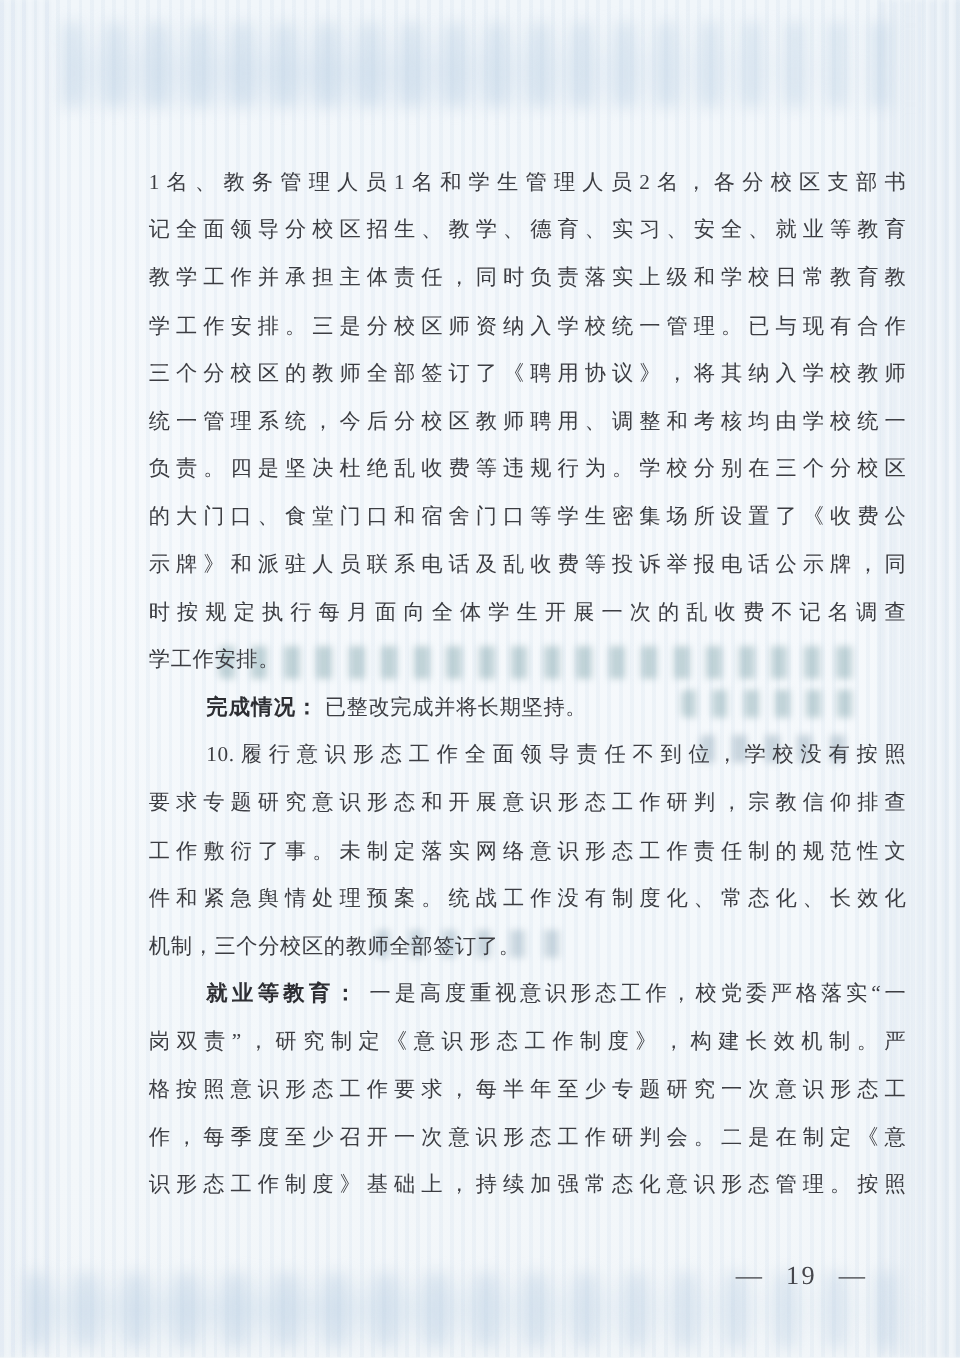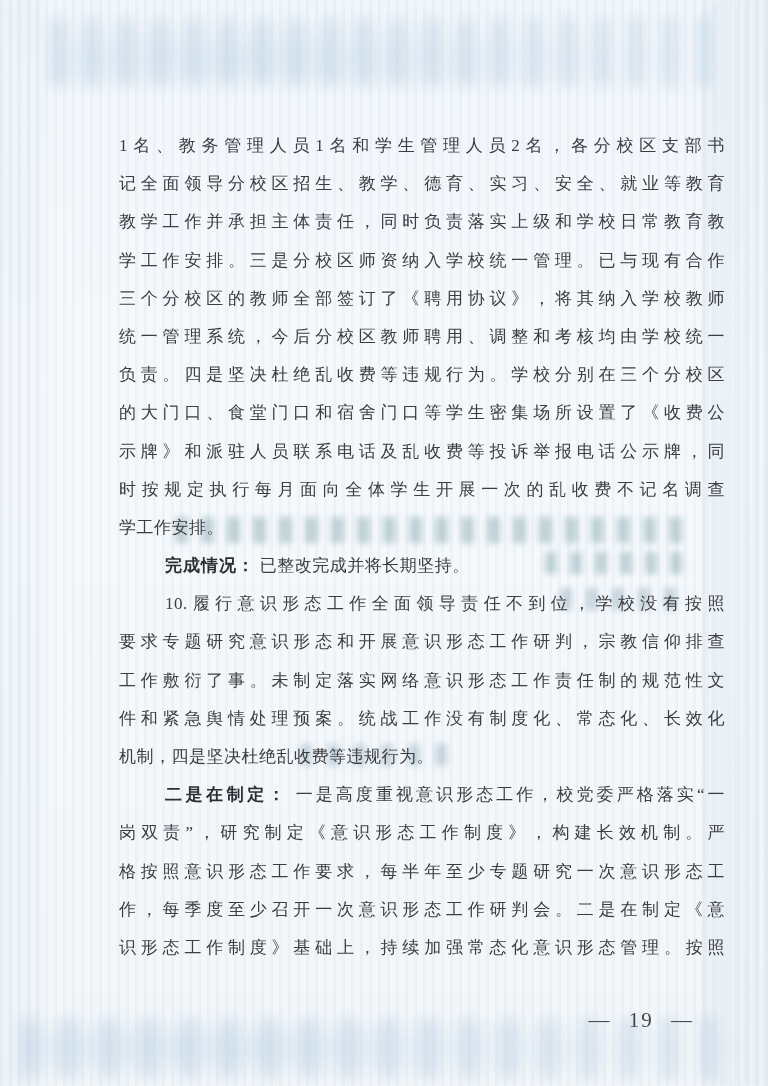--- a/index.html
+++ b/index.html
@@ -150,22 +150,22 @@
       <div class="line">负责。四是坚决杜绝乱收费等违规行为。学校分别在三个分校区</div>
       <div class="line">的大门口、食堂门口和宿舍门口等学生密集场所设置了《收费公</div>
       <div class="line">示牌》和派驻人员联系电话及乱收费等投诉举报电话公示牌，同</div>
       <div class="line">时按规定执行每月面向全体学生开展一次的乱收费不记名调查</div>
       <div class="line short">学工作安排。</div>
       <div class="line indent short"><b>完成情况：</b> 已整改完成并将长期坚持。</div>
       <div class="line indent">10.履行意识形态工作全面领导责任不到位，学校没有按照</div>
       <div class="line">要求专题研究意识形态和开展意识形态工作研判，宗教信仰排查</div>
       <div class="line">工作敷衍了事。未制定落实网络意识形态工作责任制的规范性文</div>
       <div class="line">件和紧急舆情处理预案。统战工作没有制度化、常态化、长效化</div>
-      <div class="line short">机制，四是坚决杜绝乱收费等违规行为。</div>
-      <div class="line indent"><b>二是在制定：</b> 一是高度重视意识形态工作，校党委严格落实“一</div>
+      <div class="line short">机制，三个分校区的教师全部签订了。</div>
+      <div class="line indent"><b>就业等教育：</b> 一是高度重视意识形态工作，校党委严格落实“一</div>
       <div class="line">岗双责”，研究制定《意识形态工作制度》，构建长效机制。严</div>
       <div class="line">格按照意识形态工作要求，每半年至少专题研究一次意识形态工</div>
       <div class="line">作，每季度至少召开一次意识形态工作研判会。二是在制定《意</div>
       <div class="line">识形态工作制度》基础上，持续加强常态化意识形态管理。按照</div>
     </div>
 
   <div class="footer">
     <span>— 19 —</span>
   </div>
 </div>

